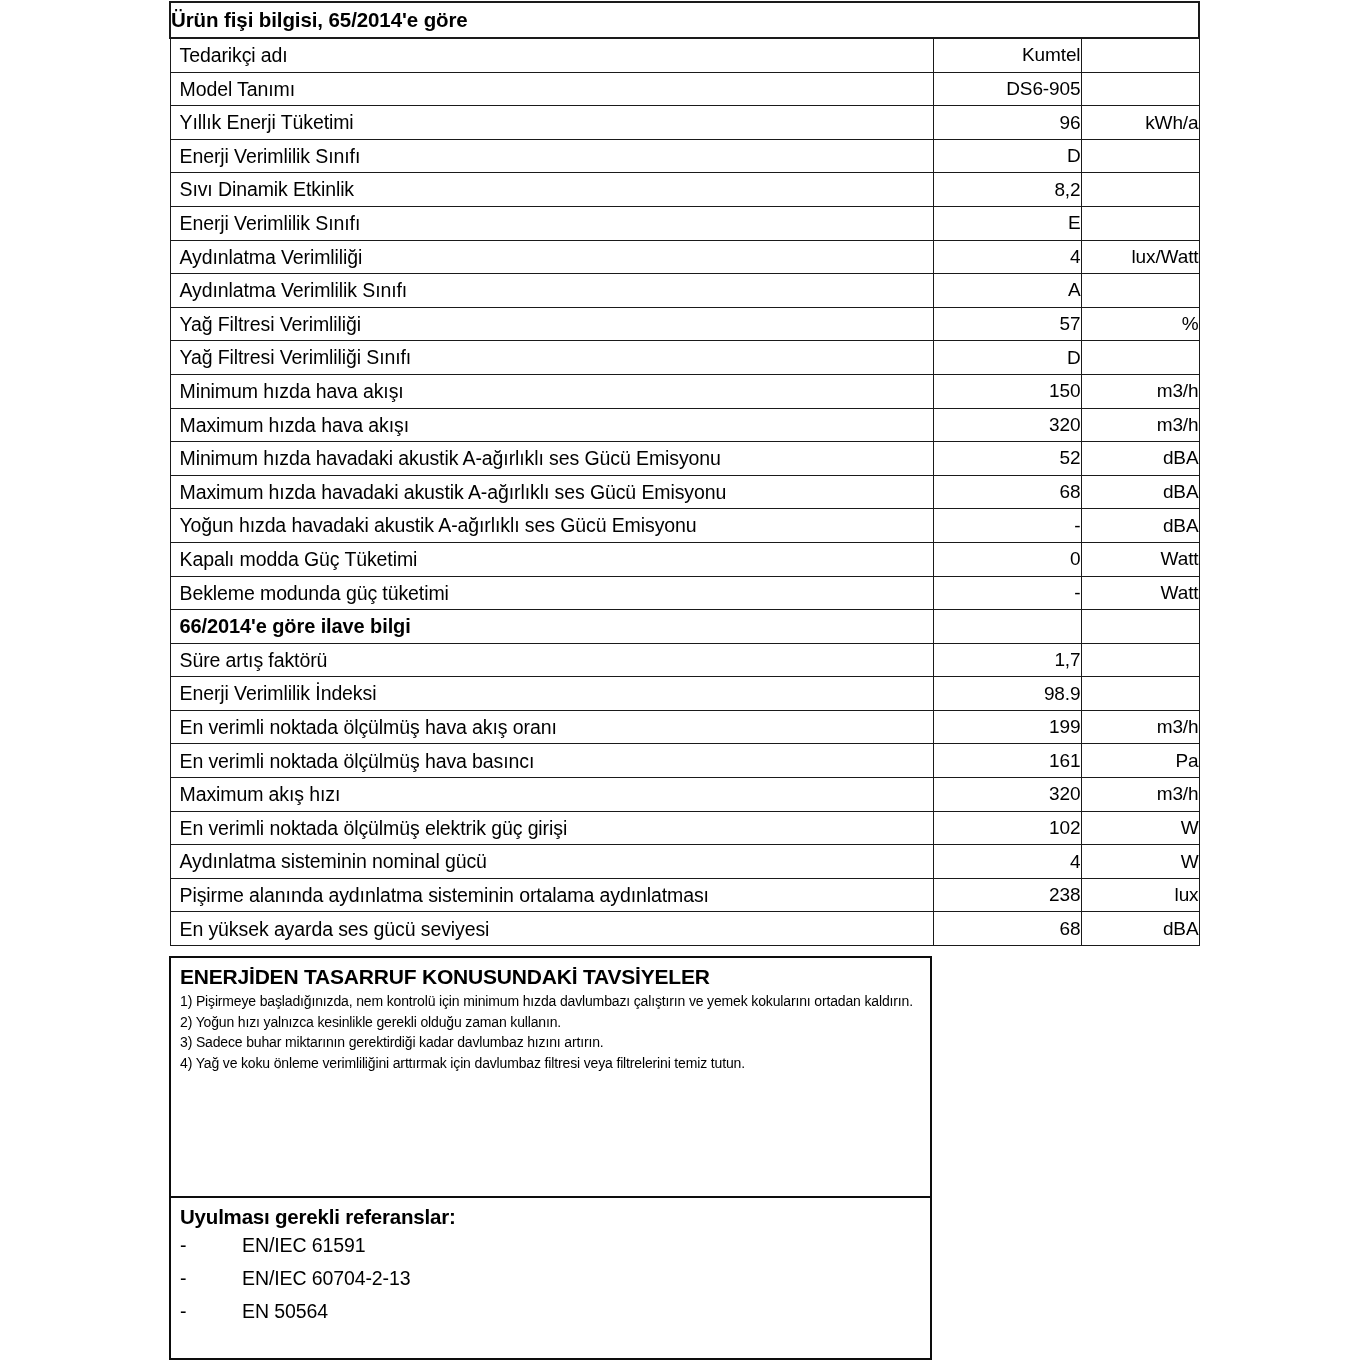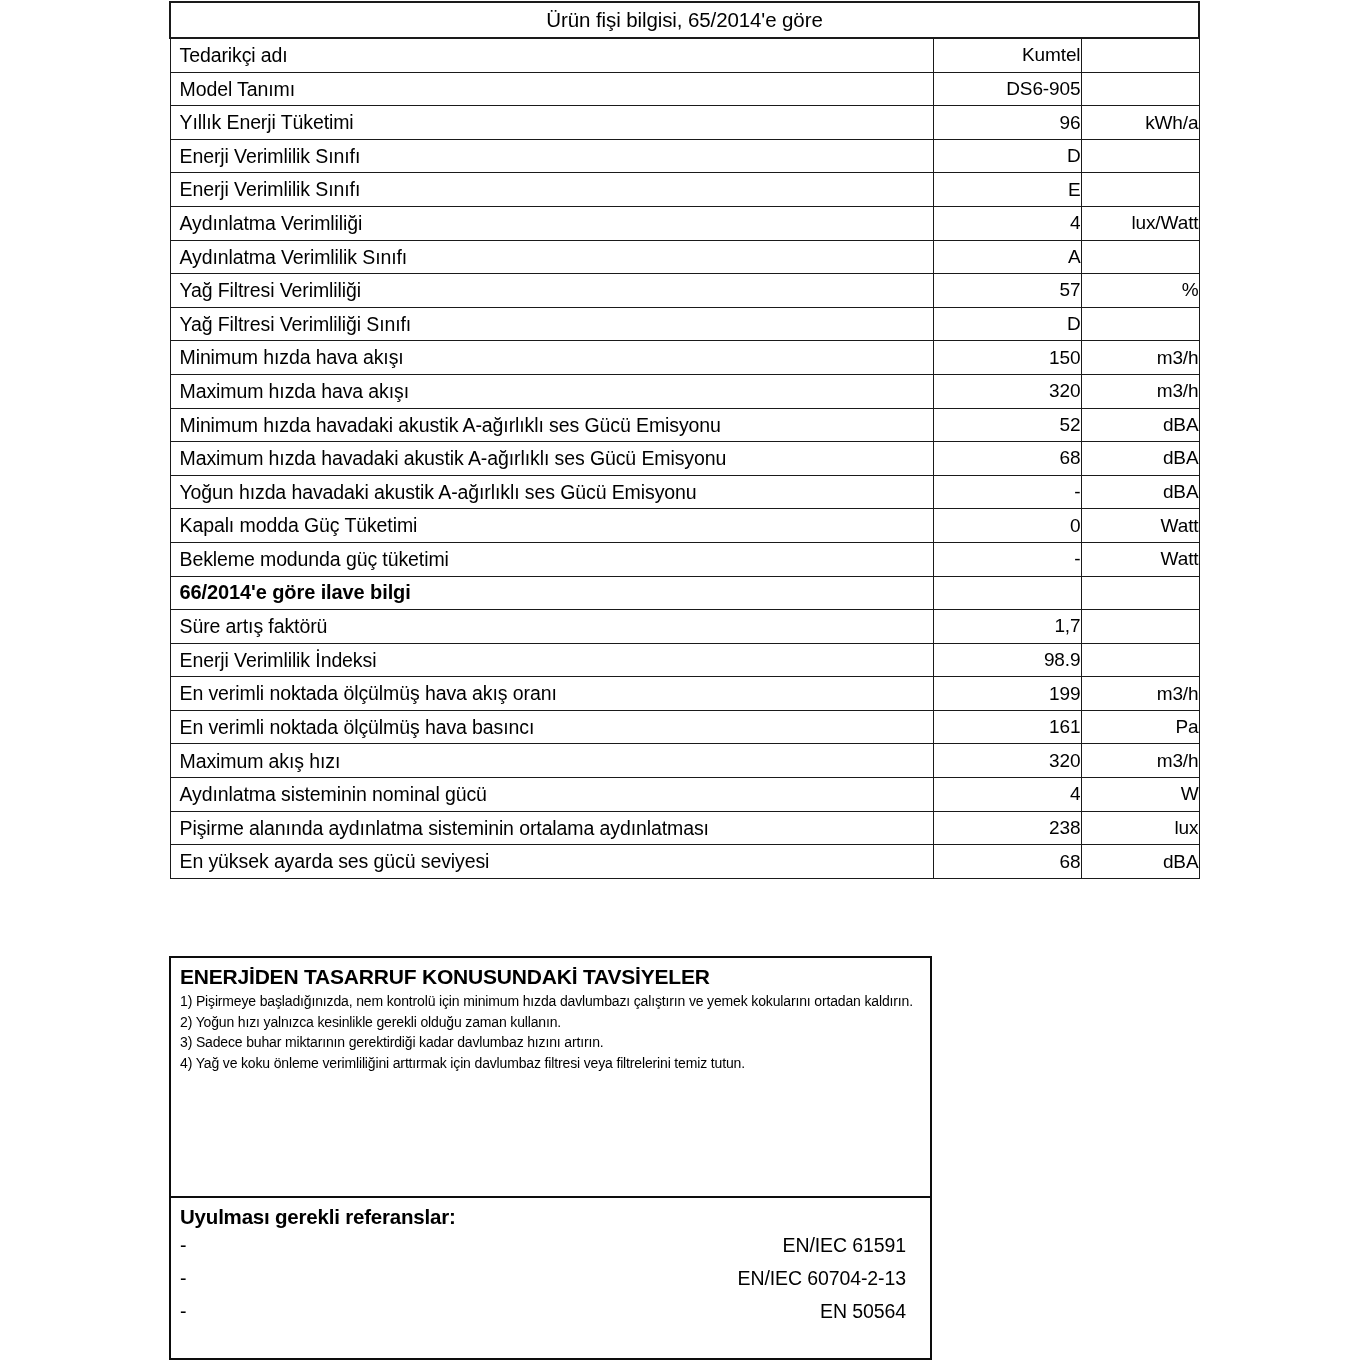--- a/index.html
+++ b/index.html
@@ -46,22 +46,21 @@
     white-space: nowrap;
     letter-spacing: -0.1px;
   }
   #spec-table td.value,
   #spec-table td.unit {
     text-align: right;
     padding: 0;
     font-size: 19px;
   }
   #spec-table td.title {
-    text-align: center;
-    font-weight: normal;
+    font-weight: bold;
     font-size: 20.5px;
     height: 34px;
     padding: 0;
     border-width: 2.2px;
   }
   #spec-table tr.section-row td.label {
     font-weight: bold;
     font-size: 20px;
   }
 
@@ -112,21 +111,21 @@
   }
   .ref-line {
     font-size: 19.5px;
     line-height: 1.0;
     height: 33px;
     letter-spacing: -0.1px;
     display: flex;
     align-items: flex-start;
   }
   .ref-dash { width: 62px; flex: 0 0 62px; }
-  .ref-text { flex: 1 1 auto; text-align: right; }
+  .ref-text { flex: 1 1 auto; }
 </style>
 </head>
 <body>
 
 <div id="page">
 
   <table id="spec-table">
     <colgroup>
       <col class="c-label">
       <col class="c-value">
@@ -150,20 +149,25 @@
           <td class="label">Yıllık Enerji Tüketimi</td>
           <td class="value">96</td>
           <td class="unit">kWh/a</td>
         </tr>
         <tr>
           <td class="label">Enerji Verimlilik Sınıfı</td>
           <td class="value">D</td>
           <td class="unit"></td>
         </tr>
         <tr>
+          <td class="label">Sıvı Dinamik Etkinlik</td>
+          <td class="value">8,2</td>
+          <td class="unit"></td>
+        </tr>
+        <tr>
           <td class="label">Enerji Verimlilik Sınıfı</td>
           <td class="value">E</td>
           <td class="unit"></td>
         </tr>
         <tr>
           <td class="label">Aydınlatma Verimliliği</td>
           <td class="value">4</td>
           <td class="unit">lux/Watt</td>
         </tr>
         <tr>
@@ -238,20 +242,25 @@
         </tr>
         <tr>
           <td class="label">En verimli noktada ölçülmüş hava basıncı</td>
           <td class="value">161</td>
           <td class="unit">Pa</td>
         </tr>
         <tr>
           <td class="label">Maximum akış hızı</td>
           <td class="value">320</td>
           <td class="unit">m3/h</td>
+        </tr>
+        <tr>
+          <td class="label">En verimli noktada ölçülmüş elektrik güç girişi</td>
+          <td class="value">102</td>
+          <td class="unit">W</td>
         </tr>
         <tr>
           <td class="label">Aydınlatma sisteminin nominal gücü</td>
           <td class="value">4</td>
           <td class="unit">W</td>
         </tr>
         <tr>
           <td class="label">Pişirme alanında aydınlatma sisteminin ortalama aydınlatması</td>
           <td class="value">238</td>
           <td class="unit">lux</td>

